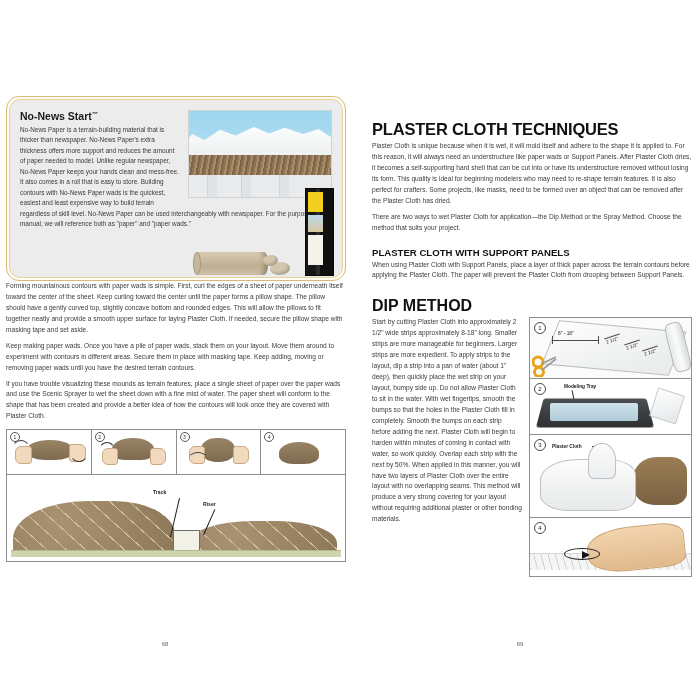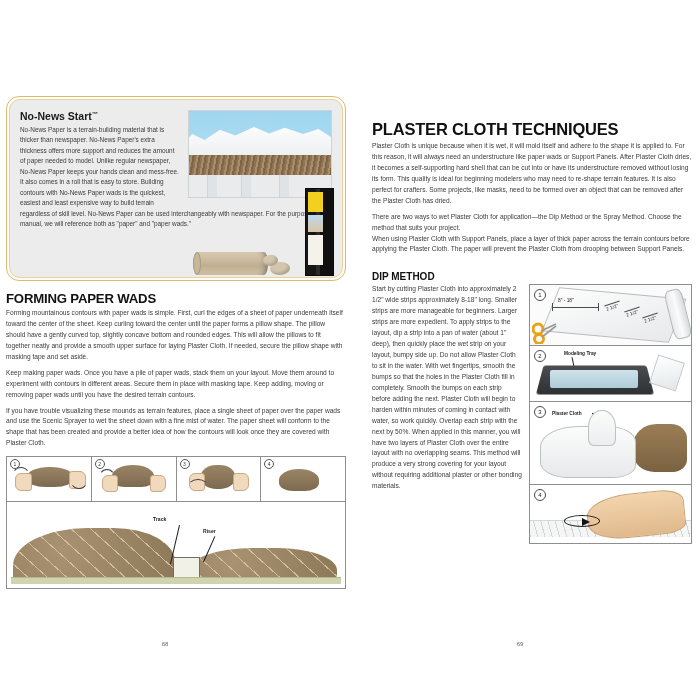--- a/index.html
+++ b/index.html
@@ -274,21 +274,20 @@
           <div class="ov-pkg">
             <div class="lbl"></div>
             <div class="pic"></div>
             <div class="pic2"></div>
           </div>
 
         </div>
       </div>
     </div>
 
-    <h2 class="sec">FORMING PAPER WADS</h2>
     <div class="body">
       <p>Forming mountainous contours with paper wads is simple. First, curl the edges of a sheet of paper underneath itself toward the center of the sheet. Keep curling toward the center until the paper forms a pillow shape. The pillow should have a gently curved top, slightly concave bottom and rounded edges. This will allow the pillows to fit together neatly and provide a smooth upper surface for laying Plaster Cloth. If needed, secure the pillow shape with masking tape and set aside.</p>
       <p>Keep making paper wads. Once you have a pile of paper wads, stack them on your layout. Move them around to experiment with contours in different areas. Secure them in place with masking tape. Keep adding, moving or removing paper wads until you have the desired terrain contours.</p>
       <p>If you have trouble visualizing these mounds as terrain features, place a single sheet of paper over the paper wads and use the Scenic Sprayer to wet the sheet down with a fine mist of water. The paper sheet will conform to the shape that has been created and provide a better idea of how the contours will look once they are covered with Plaster Cloth.</p>
     </div>
 
     <div class="fig-strip">
       <div class="fig-cell">
         <div class="fig-num">1</div>
         <div class="wadshape" style="left:20px;top:10px;width:46px;height:20px;"></div>
@@ -331,25 +330,26 @@
   </div>
 
   <div class="page page-right">
 
     <h2 class="sec" style="margin-top:0;font-size:16.5px;">PLASTER CLOTH TECHNIQUES</h2>
     <div class="body">
       <p>Plaster Cloth is unique because when it is wet, it will mold itself and adhere to the shape it is applied to. For this reason, it will always need an understructure like paper wads or Support Panels. After Plaster Cloth dries, it becomes a self-supporting hard shell that can be cut into or have its understructure removed without losing its form. This quality is ideal for beginning modelers who may need to re-shape terrain features. It is also perfect for crafters. Some projects, like masks, need to be formed over an object that can be removed after the Plaster Cloth has dried.</p>
       <p>There are two ways to wet Plaster Cloth for application—the Dip Method or the Spray Method. Choose the method that suits your project.</p>
     </div>
 
+    <h3 class="sub">PLASTER CLOTH WITH SUPPORT PANELS</h3>
     <div class="body">
       <p>When using Plaster Cloth with Support Panels, place a layer of thick paper across the terrain contours before applying the Plaster Cloth. The paper will prevent the Plaster Cloth from drooping between Support Panels.</p>
     </div>
 
-    <h3 class="sub" style="font-size:10px;margin-top:16px;">DIP METHOD</h3>
+    <h3 class="sub" style="font-size:16px;margin-top:16px;">DIP METHOD</h3>
 
     <div class="dip-row">
       <div class="dip-text body">
         <p>Start by cutting Plaster Cloth into approximately 2 1/2" wide strips approximately 8-18" long. Smaller strips are more manageable for beginners. Larger strips are more expedient. To apply strips to the layout, dip a strip into a pan of water (about 1" deep), then quickly place the wet strip on your layout, bumpy side up. Do not allow Plaster Cloth to sit in the water. With wet fingertips, smooth the bumps so that the holes in the Plaster Cloth fill in completely. Smooth the bumps on each strip before adding the next. Plaster Cloth will begin to harden within minutes of coming in contact with water, so work quickly. Overlap each strip with the next by 50%. When applied in this manner, you will have two layers of Plaster Cloth over the entire layout with no overlapping seams. This method will produce a very strong covering for your layout without requiring additional plaster or other bonding materials.</p>
       </div>
 
       <div class="dip-figs">
 
         <div class="dip-cell c1">
           <div class="dip-num">1</div>

